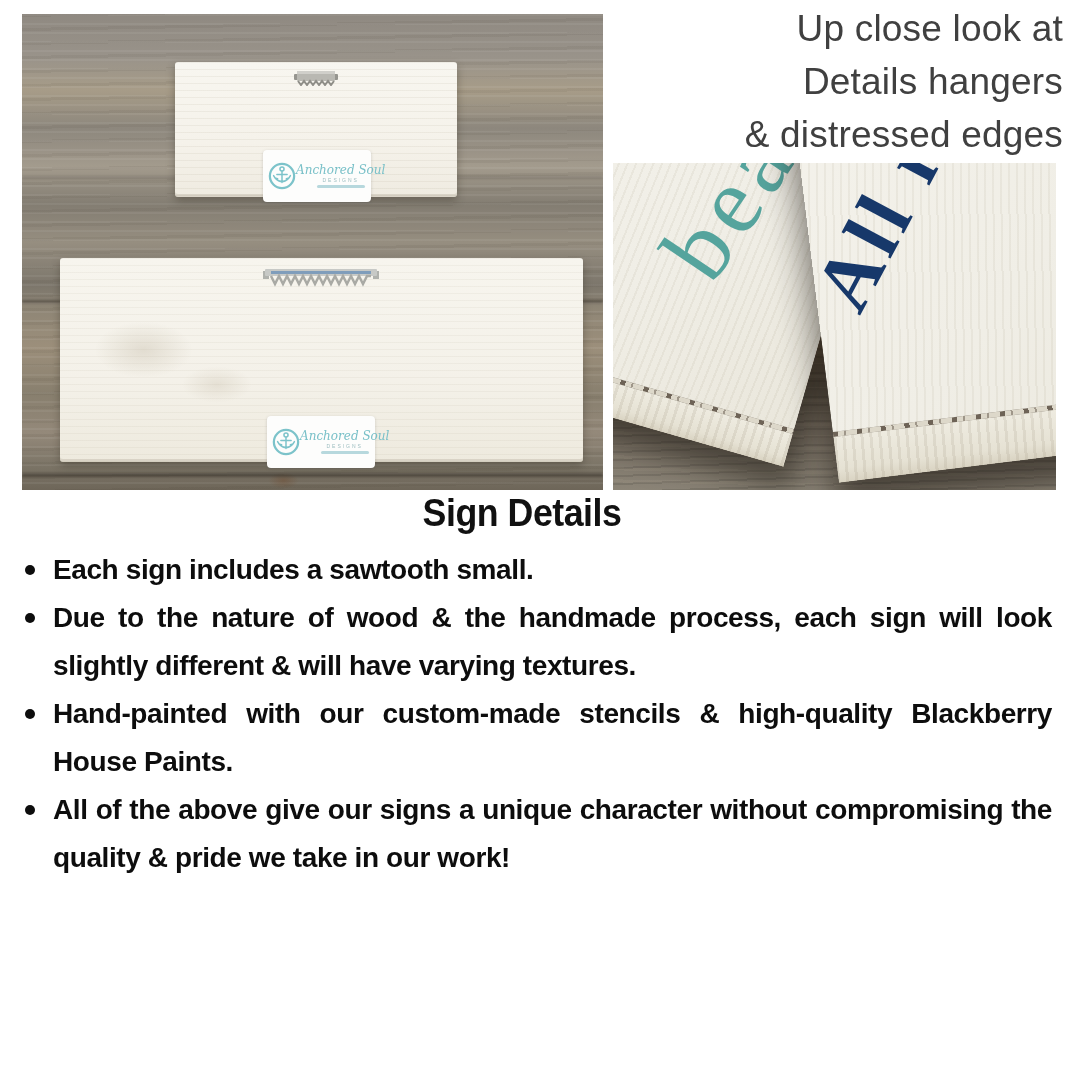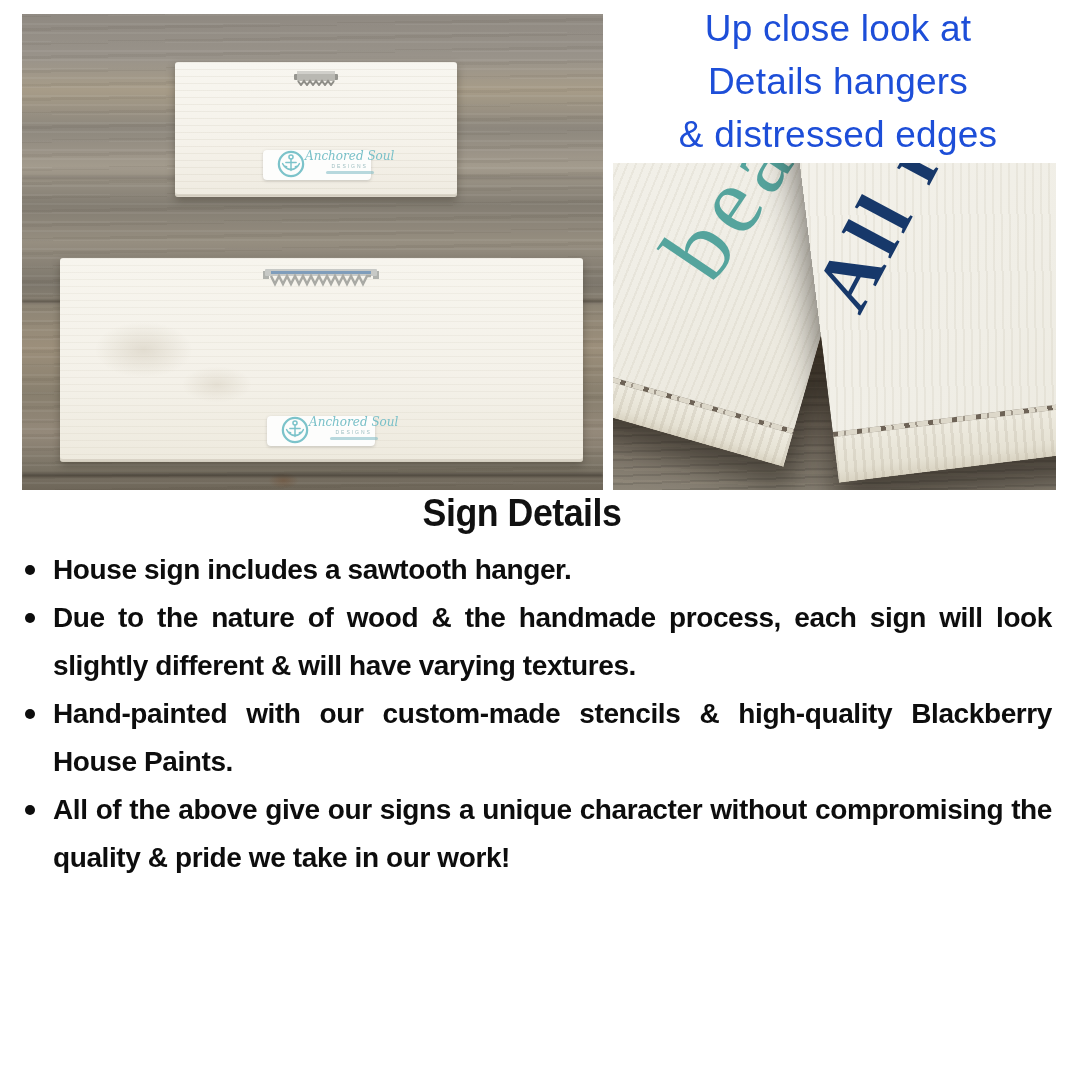--- a/index.html
+++ b/index.html
@@ -31,33 +31,33 @@
     background:
       radial-gradient(ellipse 70px 40px at 16% 45%, rgba(190,180,160,.35), rgba(0,0,0,0) 70%),
       radial-gradient(ellipse 50px 26px at 30% 62%, rgba(195,185,165,.3), rgba(0,0,0,0) 70%),
       repeating-linear-gradient(180deg, rgba(150,140,115,.08) 0 1px, rgba(0,0,0,0) 1px 7px),
       linear-gradient(180deg,#f7f5ee 0%,#f4f1e9 60%,#eeeade 100%);}
   .hanger{position:absolute;}
   .hanger-small{left:118px;top:6px;width:46px;height:18px;}
   .hanger-large{left:203px;top:6px;width:116px;height:24px;}
 
   
-  .brand-label{position:absolute;width:108px;height:30px;background:#fdfdfc;border-radius:4px;
-    box-shadow:0 1px 3px rgba(80,80,80,.25);display:flex;padding:0 14px;box-sizing:border-box;}
+  .brand-label{position:absolute;width:108px;height:52px;background:#fdfdfc;border-radius:4px;
+    box-shadow:0 1px 3px rgba(80,80,80,.25);display:flex;align-items:center;padding:0 5px;box-sizing:border-box;}
   .board-small .brand-label{left:88px;top:88px;}
   .board-large .brand-label{left:207px;top:158px;}
   .anchor-wrap{width:28px;height:28px;flex:0 0 28px;}
   .brand-text{flex:1;text-align:center;line-height:1;}
   .brand-script{font-family:"DejaVu Serif",serif;font-style:italic;font-size:12px;color:#79c0c8;white-space:nowrap;}
   .brand-sub{font-size:5px;letter-spacing:2px;color:#9cbdc0;margin-top:2px;}
   .brand-url-line{width:48px;height:3px;border-radius:2px;background:rgba(125,185,195,.55);margin:2px auto 0;}
 
   
-  .caption{position:absolute;left:613px;top:2px;width:450px;text-align:center;
-    font-size:37px;line-height:53px;color:#1d4ed8;letter-spacing:.2px;}
+  .caption{position:absolute;left:613px;top:2px;width:450px;text-align:right;
+    font-size:37px;line-height:53px;color:#404040;letter-spacing:.2px;}
 
   
   .right-photo{position:absolute;left:613px;top:163px;width:443px;height:327px;overflow:hidden;background:#4a4136;}
   .table-wood{position:absolute;inset:0;
     background:
       repeating-linear-gradient(178deg, rgba(0,0,0,.10) 0 2px, rgba(0,0,0,0) 2px 8px),
       repeating-linear-gradient(181deg, rgba(255,235,200,.05) 0 3px, rgba(0,0,0,0) 3px 12px),
       linear-gradient(180deg,#3f382f 0%,#554a3d 18%,#6b5a47 38%,#77654f 52%,#5f564a 68%,#7b7266 82%,#8b8477 100%);}
   .rp-board{position:absolute;display:flex;flex-direction:column;overflow:hidden;}
   .rp-face{flex:1;position:relative;overflow:hidden;
@@ -166,19 +166,19 @@
         <span class="navy-word">All is c</span>
       </div>
       <div class="rp-distress"></div>
       <div class="rp-side"></div>
     </div>
   </section>
 
   <h2 class="details-title">Sign Details</h2>
 
   <ul class="details-list">
-    <li><span class="dot"></span><span>House sign includes a sawtooth hanger.</span></li>
+    <li><span class="dot"></span><span>Each sign includes a sawtooth small.</span></li>
     <li><span class="dot"></span><span>Due to the nature of wood &amp; the handmade process, each sign will look slightly different &amp; will have varying textures.</span></li>
     <li><span class="dot"></span><span>Hand-painted with our custom-made stencils &amp; high-quality Blackberry House Paints.</span></li>
     <li><span class="dot"></span><span>All of the above give our signs a unique character without compromising the quality &amp; pride we take in our work!</span></li>
   </ul>
 
 </div>
 
 </body></html>

